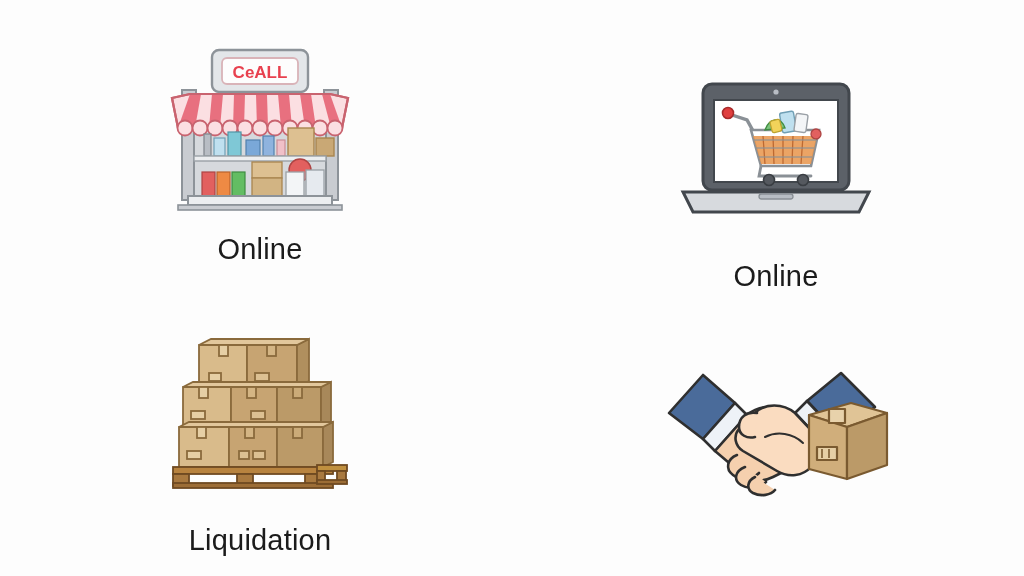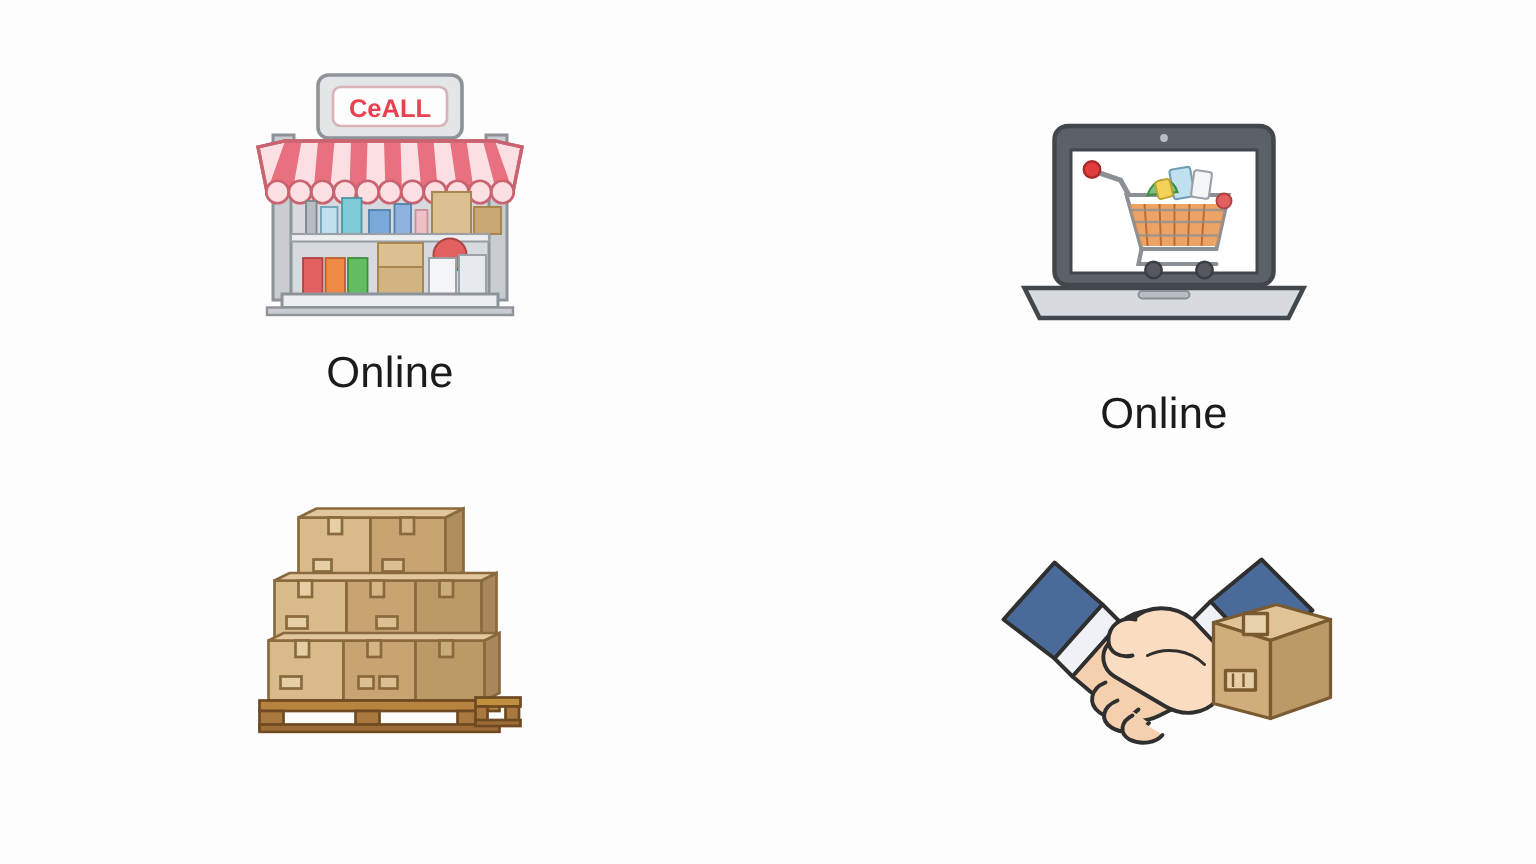--- a/index.html
+++ b/index.html
@@ -225,20 +225,21 @@
           <rect x="70" y="137" width="16" height="12" fill="#a9793f"></rect>
           <rect x="138" y="137" width="16" height="12" fill="#a9793f"></rect>
           <rect x="6" y="146" width="160" height="5" fill="#9c6d36"></rect>
           <rect x="150" y="128" width="30" height="6" fill="#c0903f"></rect>
           <rect x="150" y="134" width="8" height="11" fill="#a9793f"></rect>
           <rect x="170" y="134" width="9" height="11" fill="#a9793f"></rect>
           <rect x="150" y="143" width="30" height="4" fill="#9c6d36"></rect>
         </g>
       </svg>
     </div>
+    <div class="caption">Liquidation</div>
   </div>
 
   <div class="cell cell-wholesale">
     <div class="art">
       <svg width="230" height="140" viewBox="0 0 230 140">
         <g stroke="#2f2f2f" stroke-width="2.6" stroke-linejoin="round" stroke-linecap="round">
 
           <path d="M8 54 L42 16 L74 44 L42 80 Z" fill="#4a6b9a"></path>
           <path d="M42 80 L74 44 L86 56 L54 92 Z" fill="#eef2f7"></path>
 

